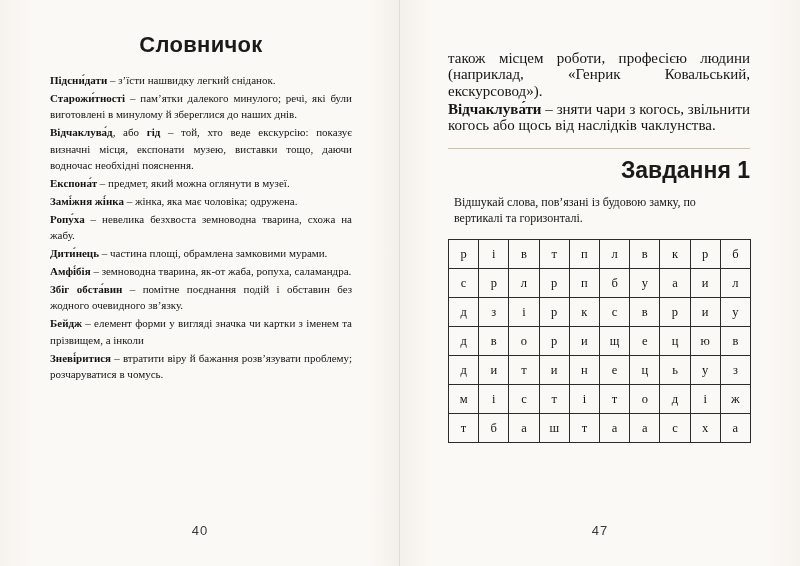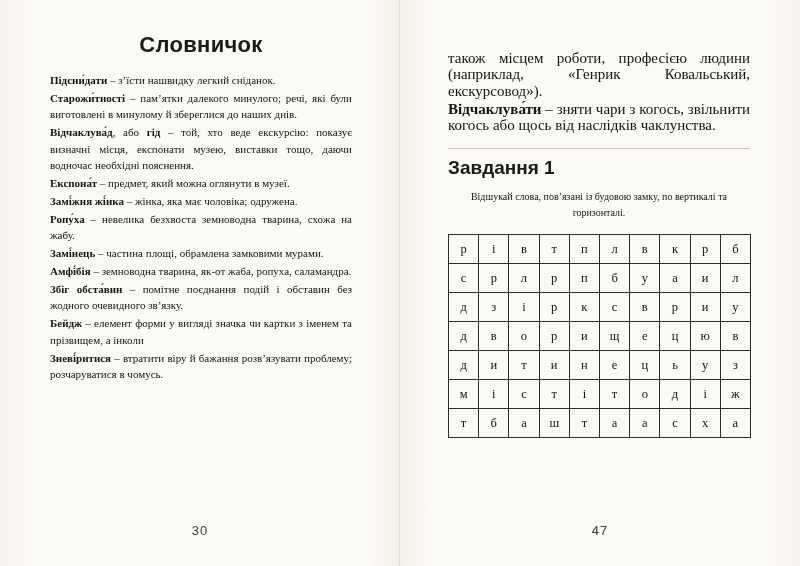--- a/index.html
+++ b/index.html
@@ -71,30 +71,29 @@
     margin-top: 24px;
   }
   .task-rule {
     border: 0;
     border-top: 1px solid #c9c2b4;
     margin: 14px 0 8px 0;
   }
   h2.task-title {
     font-family: "Liberation Sans", sans-serif;
     font-weight: bold;
-    font-size: 19px;
+    font-size: 23px;
     color: #1a1a1a;
-    text-align: left;
+    text-align: right;
     margin: 4px 0 10px 0;
   }
   .task-desc {
-    font-size: 10px;
+    font-size: 12px;
     line-height: 16.6px;
     color: #141414;
-    text-align: center;
     margin: 0 6px 12px 6px;
   }
   .grid {
     display: grid;
     grid-template-columns: repeat(10, 1fr);
     width: 302px;
     margin: 0 auto;
     border-top: 1px solid #2b2b2b;
     border-left: 1px solid #2b2b2b;
   }
@@ -128,27 +127,27 @@
 
   <div class="page left">
     <h1 class="title">Словничок</h1>
     <div class="entries">
       <p class="entry"><b>Підсни́дати</b> – з’їсти нашвидку легкий сніданок.</p>
       <p class="entry"><b>Старожи́тності</b> – пам’ятки далекого минулого; речі, які були виготовлені в минулому й зберегли­ся до наших днів.</p>
       <p class="entry"><b>Відчаклува́д</b>, або <b>гід</b> – той, хто веде екскурсію: показує визначні місця, експонати музею, вистав­ки тощо, даючи водночас необхідні пояснення.</p>
       <p class="entry"><b>Експона́т</b> – предмет, який можна оглянути в музеї.</p>
       <p class="entry"><b>Замі́жня жі́нка</b> – жінка, яка має чоловіка; одру­жена.</p>
       <p class="entry"><b>Ропу́ха</b> – невелика безхвоста земноводна твари­на, схожа на жабу.</p>
-      <p class="entry"><b>Замі́нець</b> – частина площі, обрамлена замко­вими мурами.</p>
+      <p class="entry"><b>Дити́нець</b> – частина площі, обрамлена замко­вими мурами.</p>
       <p class="entry"><b>Амфі́бія</b> – земноводна тварина, як-от жаба, ро­пуха, саламандра.</p>
       <p class="entry"><b>Збіг обста́вин</b> – помітне поєднання подій і об­ставин без жодного очевидного зв’язку.</p>
       <p class="entry"><b>Бейдж</b> – елемент форми у вигляді значка чи картки з іменем та прізвищем, а інколи</p>
       <p class="entry"><b>Зневі́ритися</b> – втратити віру й бажання розв’я­зувати проблему; розчаруватися в чомусь.</p>
     </div>
-    <div class="folio">30</div>
+    <div class="folio">40</div>
   </div>
 
   <div class="gutter"></div>
 
   <div class="page right">
     <div class="col-right-top">
       <p class="entry">також місцем роботи, професією людини (напри­клад, «Генрик Ковальський, екскурсовод»).</p>
       <p class="entry"><b>Відчаклува́ти</b> – зняти чари з когось, звільнити когось або щось від наслідків чаклунства.</p>
     </div>
 

